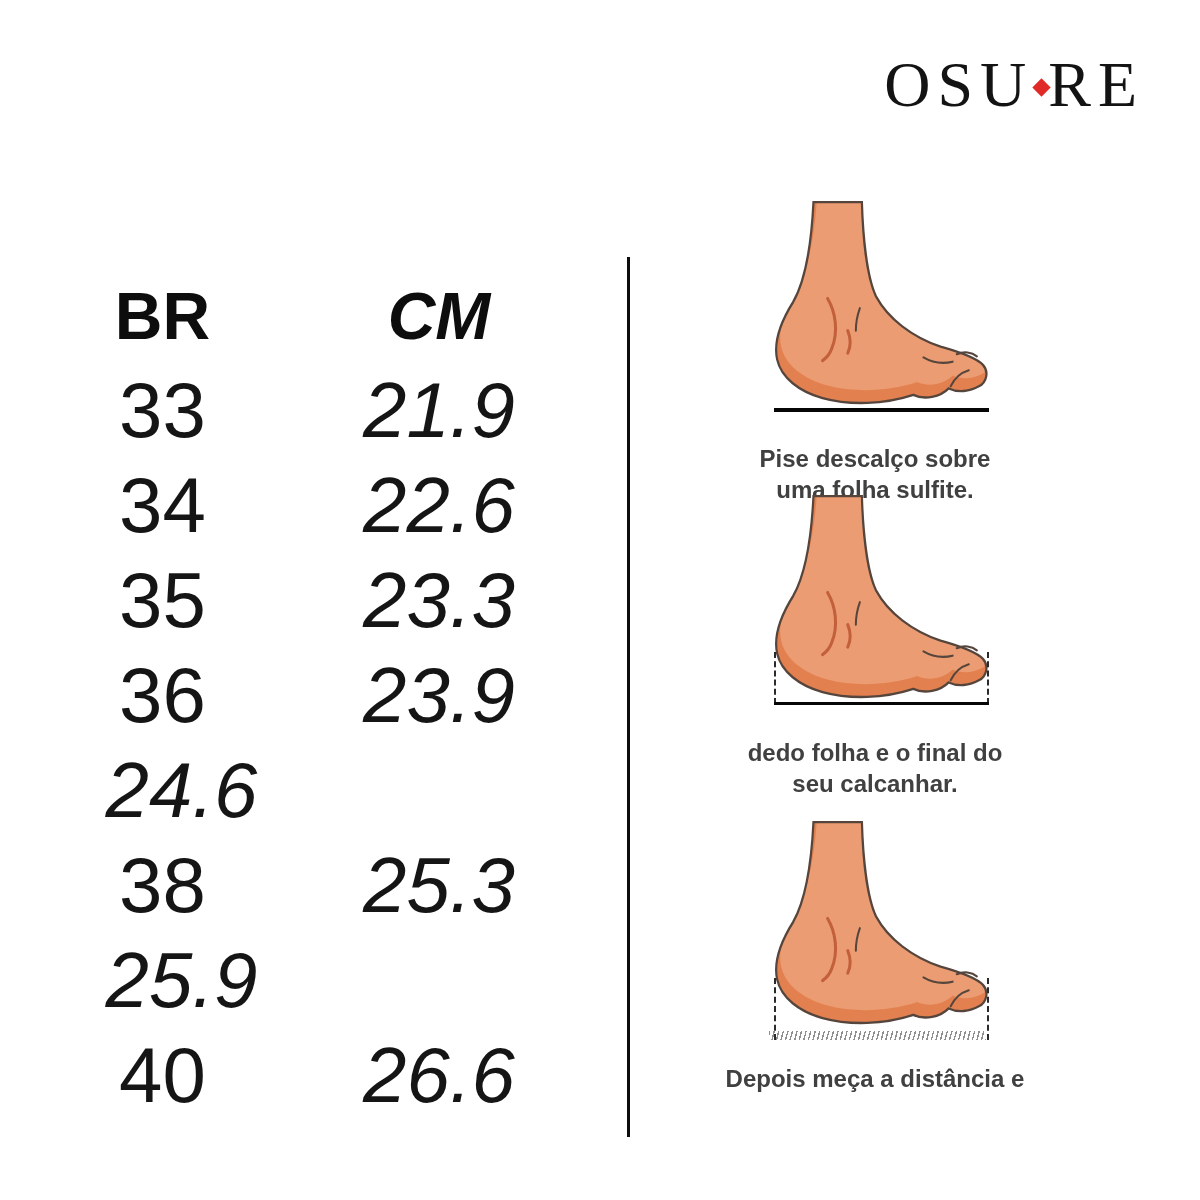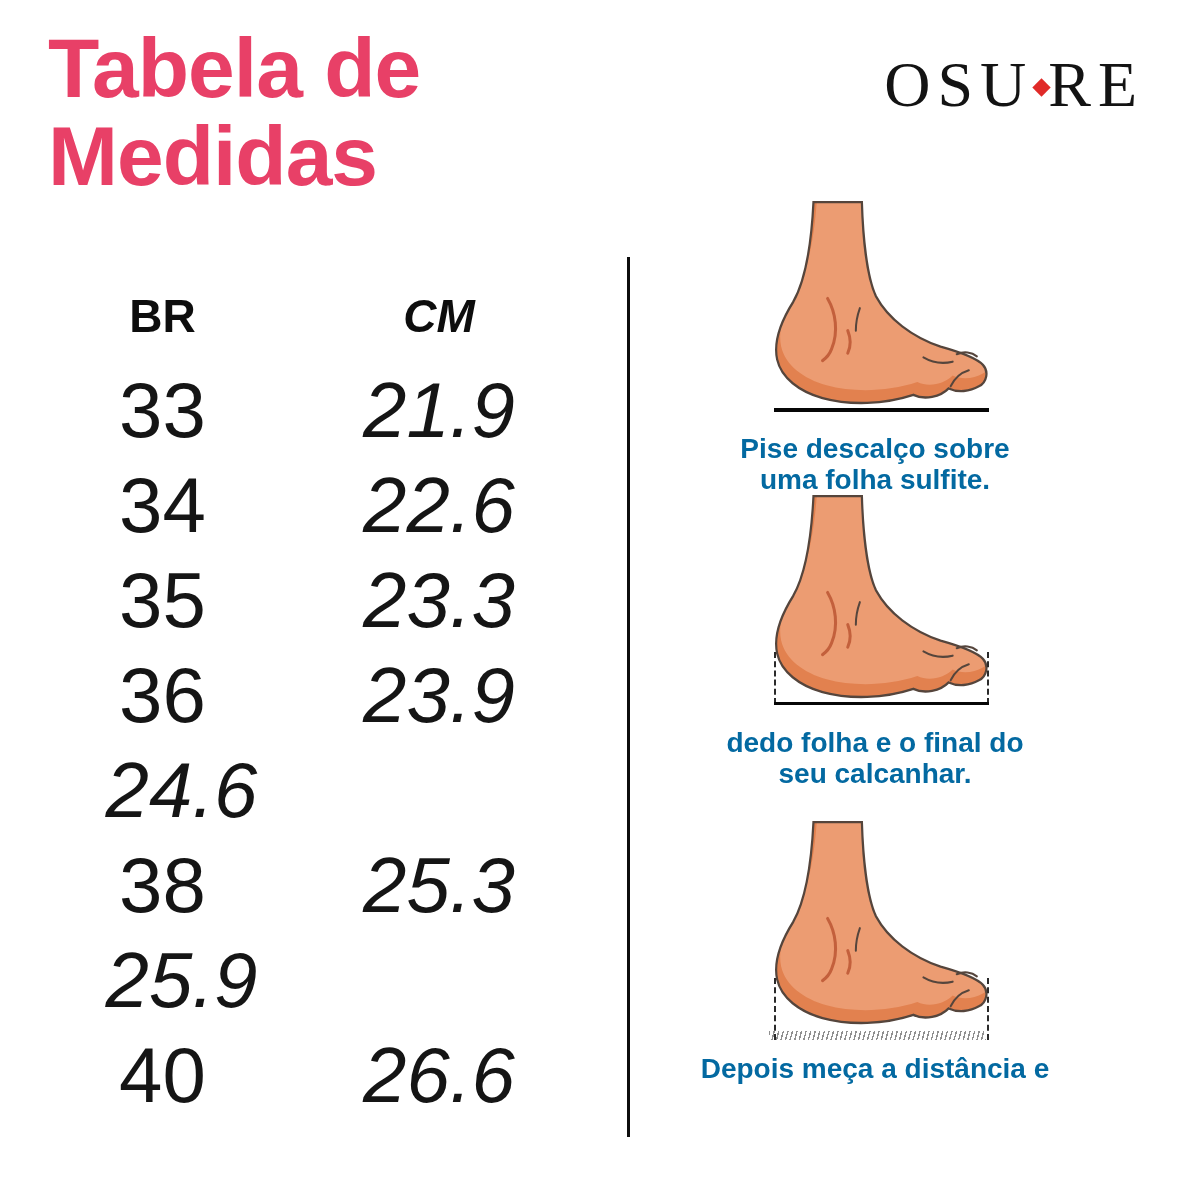--- a/index.html
+++ b/index.html
@@ -26,21 +26,21 @@
     width:13px;height:13px;background:#E02A28;
     transform:rotate(45deg);margin:4px 0 0 2px;flex:0 0 auto;
   }
 
   
   .size-table{position:absolute;left:55px;top:268px;width:515px;}
   .size-table .row{
     display:grid;grid-template-columns:215px 300px;
     height:95px;align-items:center;text-align:center;
   }
-  .size-table .head{font-weight:bold;font-size:46px;color:#0d0d0d;letter-spacing:0;}
+  .size-table .head{font-weight:bold;font-size:66px;color:#0d0d0d;letter-spacing:0;}
   .size-table .num{font-size:78px;font-weight:normal;color:#151515;}
   .cm-cell{padding-left:38px;font-style:italic;}
 
   
   .divider{position:absolute;left:627px;top:257px;width:3px;height:880px;background:#0d0d0d;}
 
   
   .step{position:absolute;left:645px;width:460px;}
   .s1{top:200px}.s2{top:494px}.s3{top:820px}
   .foot-box{position:relative;width:232px;height:227px;margin:0 auto;}
@@ -49,21 +49,21 @@
   .s2 .baseline{height:3px;}
   .dash{position:absolute;width:0;border-left:2px dashed #2a2a2a;}
   .dash.l{left:15px;}
   .dash.r{left:228px;}
   .s2 .dash{top:158px;height:52px;}
   .s3 .dash{top:158px;height:62px;}
   .ruler{
     position:absolute;left:10px;right:5px;top:211px;height:9px;
     background:repeating-linear-gradient(105deg,#8f8f8f 0 1.4px,transparent 1.4px 4.4px);
   }
-  .caption{margin-top:6px;text-align:center;font-weight:bold;font-size:28px;line-height:31px;color:#0369a1;}
+  .caption{margin-top:16px;text-align:center;font-weight:bold;font-size:24px;line-height:31px;color:#404040;}
 </style>
 </head>
 <body>
 
 <div id="canvas">
 
   <svg width="0" height="0" style="position:absolute" aria-hidden="true">
     <defs>
       <clipPath id="footclip">
         <path d="M54 2 C52 40 46 75 34 95 C22 113 14 132 18 149 C22 166 40 179 63 185 C90 192 124 191 153 182 C164 187 180 184 188 176 C197 180 209 179 218 174 C226 170 228 160 222 154 C215 147 199 142 180 137 C152 128 128 111 116 90 C107 72 103 34 102 2 Z"></path>
@@ -77,24 +77,20 @@
         <path d="M68 92 C76 105 79 123 72 139 C70 144 66 148 63 150" fill="none" stroke="#C3603C" stroke-width="3" stroke-linecap="round"></path>
         <path d="M88 122 C91 129 91 137 88 143" fill="none" stroke="#C3603C" stroke-width="3" stroke-linecap="round"></path>
         <path d="M100 101 C97 109 96 116 96 122" fill="none" stroke="#55453C" stroke-width="2" stroke-linecap="round"></path>
         <path d="M163 147 C172 152 183 153 192 151" fill="none" stroke="#55453C" stroke-width="2" stroke-linecap="round"></path>
         <path d="M196 144 C203 141 211 142 216 146" fill="none" stroke="#55453C" stroke-width="2" stroke-linecap="round"></path>
         <path d="M190 174 C194 166 201 161 208 159" fill="none" stroke="#55453C" stroke-width="2" stroke-linecap="round"></path>
       </g>
     </defs>
   </svg>
 
-  <div class="title">
-    <div>Tabela de</div>
-    <div>Medidas</div>
-  </div>
 
   <div class="brand">
     <span>OSU</span>
     <span class="diamond"></span>
     <span>RE</span>
   </div>
 
   <div class="size-table">
     <div class="row head">
       <div>BR</div>

